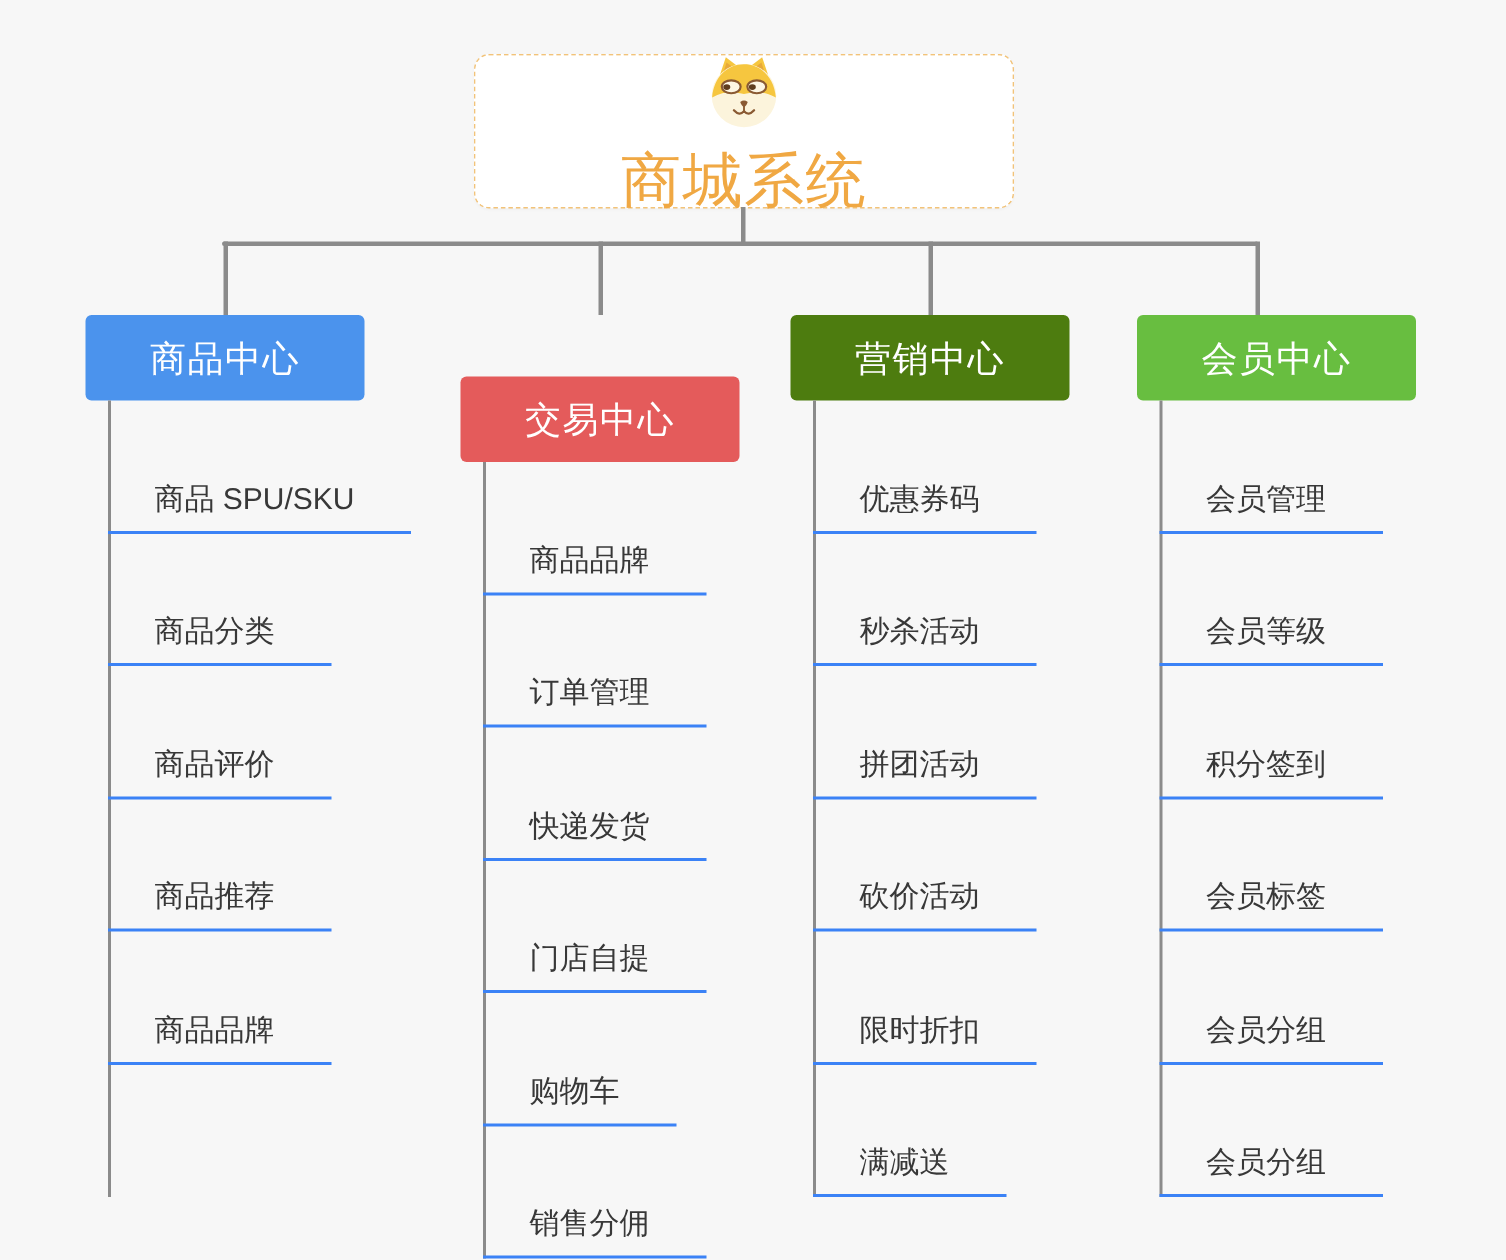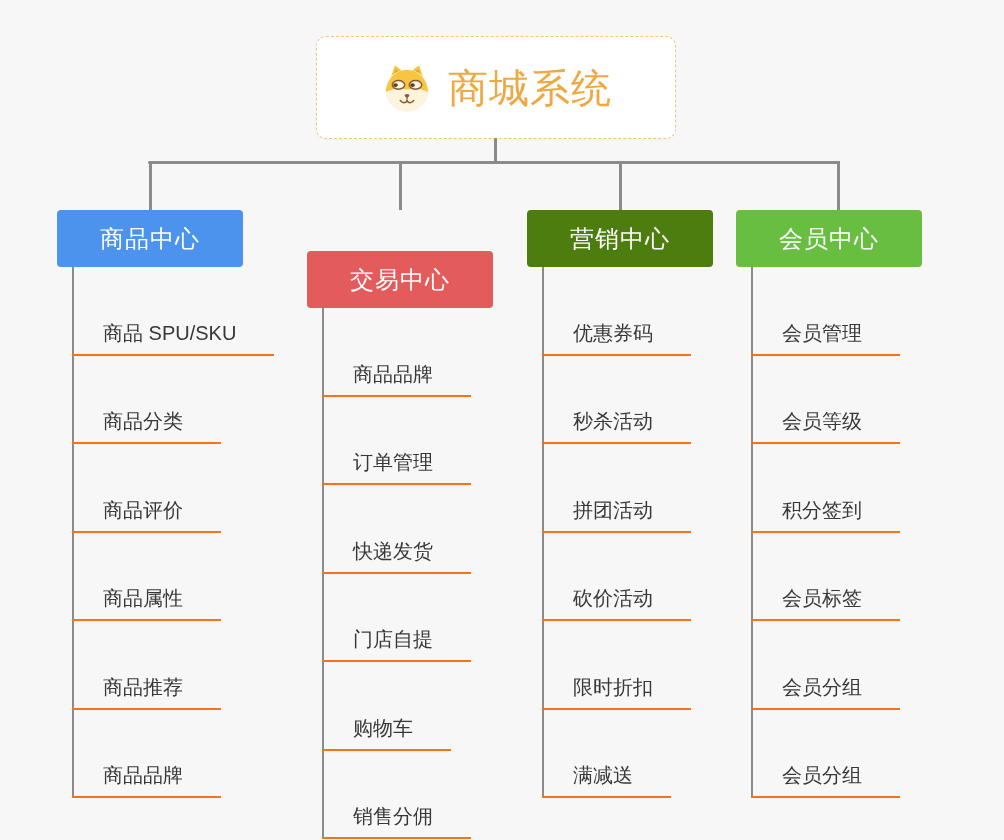--- a/index.html
+++ b/index.html
@@ -13,20 +13,21 @@
 
   
   .root-node{
     position:absolute;left:316px;top:36px;width:360px;height:103px;
     background:#FFFFFF;
     border:1px dashed #F2C379;
     border-radius:10px;
     box-sizing:border-box;
     display:flex;align-items:center;justify-content:center;gap:14px;
     box-shadow:0 1px 2px rgba(0,0,0,0.03);
+    flex-direction:column;
   }
   .root-title{
     font-size:40px;font-weight:500;color:#F0A843;letter-spacing:1px;
     line-height:1;white-space:nowrap;
   }
   .root-icon{width:54px;height:52px;flex:0 0 auto;}
 
   
   .conn{position:absolute;background:#8B8B8B;}
   .conn-root-v{left:494px;top:138px;width:3px;height:25px;}
@@ -43,21 +44,21 @@
   }
   .branch-line{
     position:absolute;left:15px;top:57px;width:2px;height:531px;
     background:#8B8B8B;
   }
   .items{position:absolute;left:15px;top:57px;}
   .item{
     height:88.5px;display:flex;align-items:flex-end;
   }
   .item-label{
-    border-bottom:2px solid #f97316;
+    border-bottom:2px solid #3b82f6;
     padding:0 38px 8px 31px;
     font-size:20px;color:#383838;line-height:1.25;white-space:nowrap;
   }
 </style>
 </head>
 <body>
 
 <div class="canvas">
 
   <div class="root-node">
@@ -97,23 +98,20 @@
     <div class="branch-line"></div>
     <div class="items">
           <div class="item">
     <span class="item-label">商品 SPU/SKU</span>
   </div>
           <div class="item">
     <span class="item-label">商品分类</span>
   </div>
           <div class="item">
     <span class="item-label">商品评价</span>
-  </div>
-          <div class="item">
-    <span class="item-label">商品属性</span>
   </div>
           <div class="item">
     <span class="item-label">商品推荐</span>
   </div>
           <div class="item">
     <span class="item-label">商品品牌</span>
   </div>
         </div>
   </div>
       <div class="branch" style="left: 307px; margin-top: 41px;">
@@ -157,21 +155,21 @@
     <span class="item-label">砍价活动</span>
   </div>
           <div class="item">
     <span class="item-label">限时折扣</span>
   </div>
           <div class="item">
     <span class="item-label">满减送</span>
   </div>
         </div>
   </div>
-      <div class="branch" style="left: 736px;">
+      <div class="branch" style="left: 758px;">
     <div class="cat-box" style="background: rgb(104, 190, 64);">会员中心</div>
     <div class="branch-line"></div>
     <div class="items">
           <div class="item">
     <span class="item-label">会员管理</span>
   </div>
           <div class="item">
     <span class="item-label">会员等级</span>
   </div>
           <div class="item">

